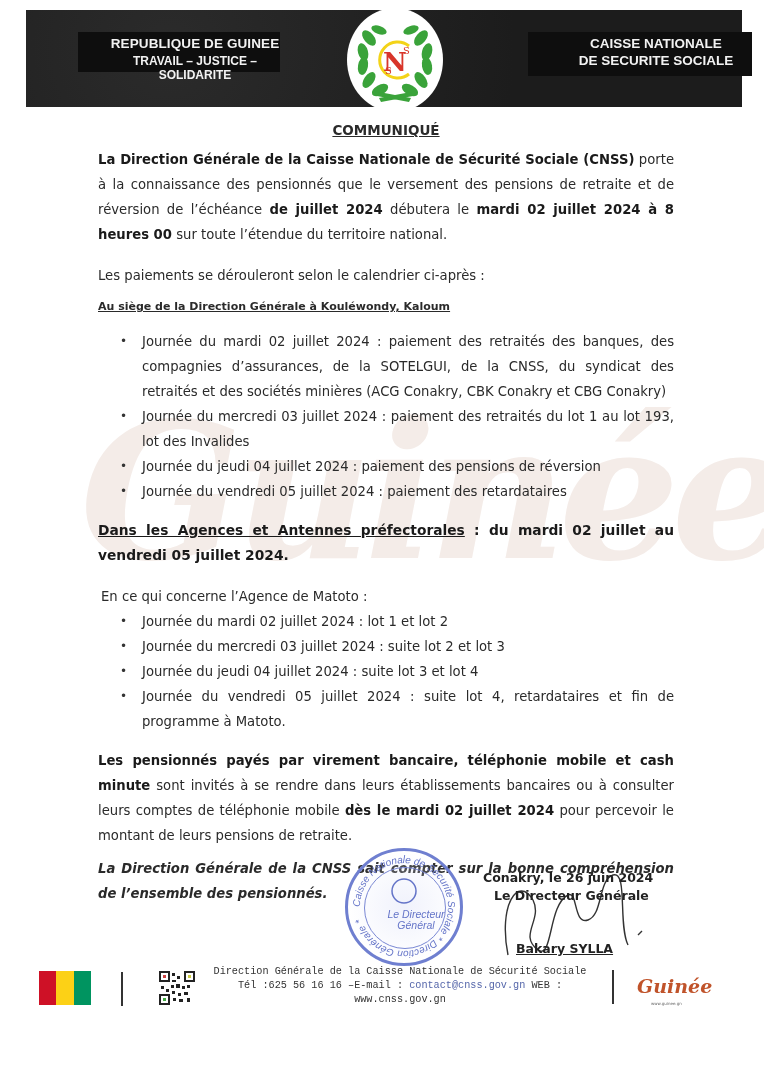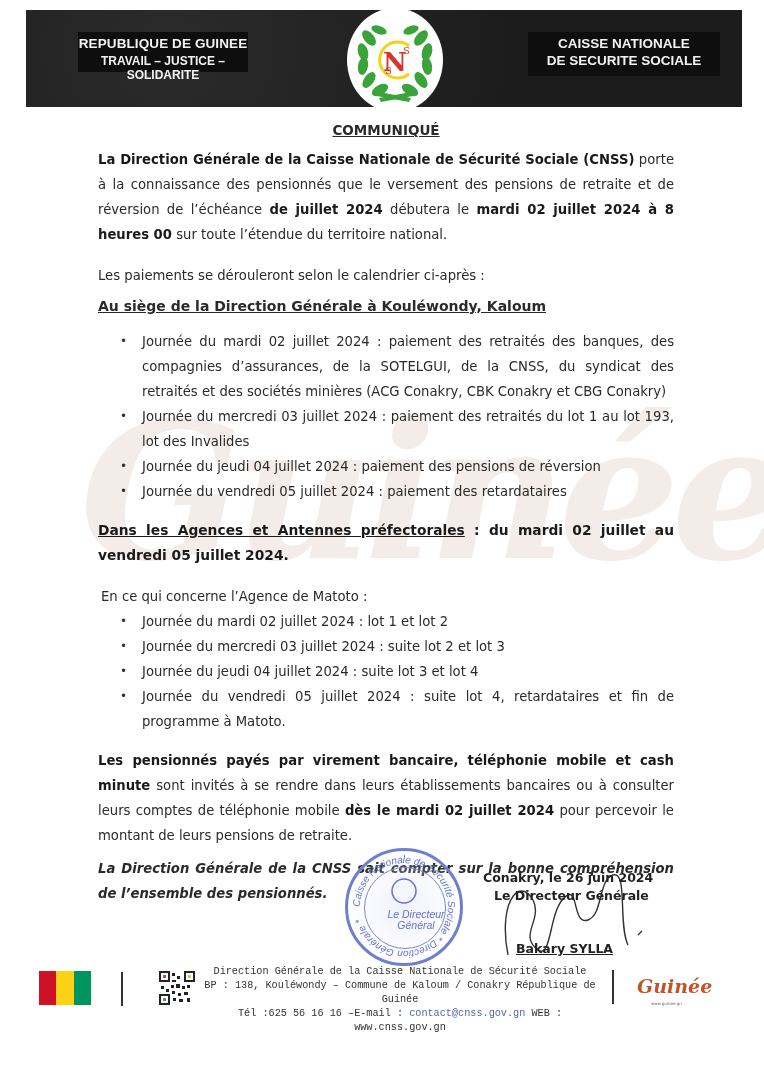--- a/index.html
+++ b/index.html
@@ -7,21 +7,21 @@
     width: 764px; height: 1080px; background: #ffffff; position: relative; overflow: hidden;
     font-family: "DejaVu Sans", "Liberation Sans", sans-serif; color: #2a2a2a;
   }
   .banner {
     position: absolute; left: 26px; top: 10px; width: 716px; height: 97px;
     background: #1f1f1f;
     background-image: radial-gradient(circle at 20% 40%, #2b2b2b 0, #1c1c1c 60%);
   }
   .banner-box {
     position: absolute; background: #0e0e0e; color: #f2f2f2; text-align: center;
-    font-family: "Liberation Sans", sans-serif; font-weight: bold;
+    font-family: "Liberation Sans", sans-serif; font-weight: bold; padding-left: 32px;
   }
   .banner-left { left: 52px; top: 22px; width: 170px; height: 40px; }
   .banner-left .l1 { font-size: 13.5px; margin-top: 4px; letter-spacing: 0.1px; }
   .banner-left .l2 { font-size: 12px; margin-top: 3px; }
   .banner-right { left: 490px; top: 22px; width: 192px; height: 44px; margin-left: 12px; }
   .banner-right .r1 { font-size: 13.5px; margin-top: 4px; }
   .banner-right .r2 { font-size: 13.5px; margin-top: 2px; }
   .logo {
     position: absolute; left: 321px; top: -2px; width: 96px; height: 104px;
     background: #ffffff; border-radius: 50%;
@@ -33,21 +33,21 @@
     color: #f4ece8; font-family: "DejaVu Serif", serif; letter-spacing: -8px; z-index: 0;
   }
 
   .content { position: absolute; left: 98px; top: 118px; width: 576px; z-index: 1; font-size: 13.2px; line-height: 25px; }
   .title {
     text-align: center; font-weight: bold; text-decoration: underline; font-size: 13.5px; margin: 0 0 4px 0;
   }
   p { margin: 0; text-align: justify; }
   .b { font-weight: bold; color: #1a1a1a; }
   .mt { margin-top: 16px; }
-  .heading-u { font-weight: bold; text-decoration: underline; font-size: 14px; margin-top: 6px; }
+  .heading-u { font-weight: bold; text-decoration: underline; font-size: 11px; margin-top: 6px; }
   ul { margin: 10px 0 0 0; padding-left: 44px; list-style: none; }
   ul li { position: relative; text-align: justify; }
   ul li::before { content: "•"; position: absolute; left: -22px; font-size: 12px; color: #333; }
   .italic-b { font-style: italic; font-weight: bold; }
 
   .stamp {
     position: absolute; left: 345px; top: 848px; width: 118px; height: 118px; border-radius: 50%;
     border: 3px solid #6f7fd0; box-sizing: border-box; color: #6474c8; z-index: 2;
     background: radial-gradient(circle, rgba(230,233,250,0.6) 0, rgba(255,255,255,0) 70%);
   }
@@ -202,19 +202,18 @@
       <rect x="19" y="22" width="3" height="3"></rect>
       <rect x="25" y="21" width="4" height="3"></rect>
     <rect x="14" y="27" width="3" height="3"></rect>
       <rect x="20" y="28" width="4" height="3"></rect>
       <rect x="28" y="27" width="3" height="4"></rect>
   </g>
 </svg>
 
 <div class="footer-text">
   <div>Direction Générale de la Caisse Nationale de Sécurité Sociale</div>
-  <div>BP : 138, Kouléwondy – Commune de Kaloum / Conakry République de Guinée</div>
   <div><span>Tél :625 56 16 16 –E-mail : </span><span class="link">contact@cnss.gov.gn</span><span> WEB : </span><span>www.cnss.gov.gn</span></div>
 </div>
 
 <div class="vsep" style="left:612px; top:970px; height:34px;"></div>
 <div class="guinee-logo">Guinée</div>
 <div class="guinee-sub">www.guinee.gn</div>
 
 </body></html>

